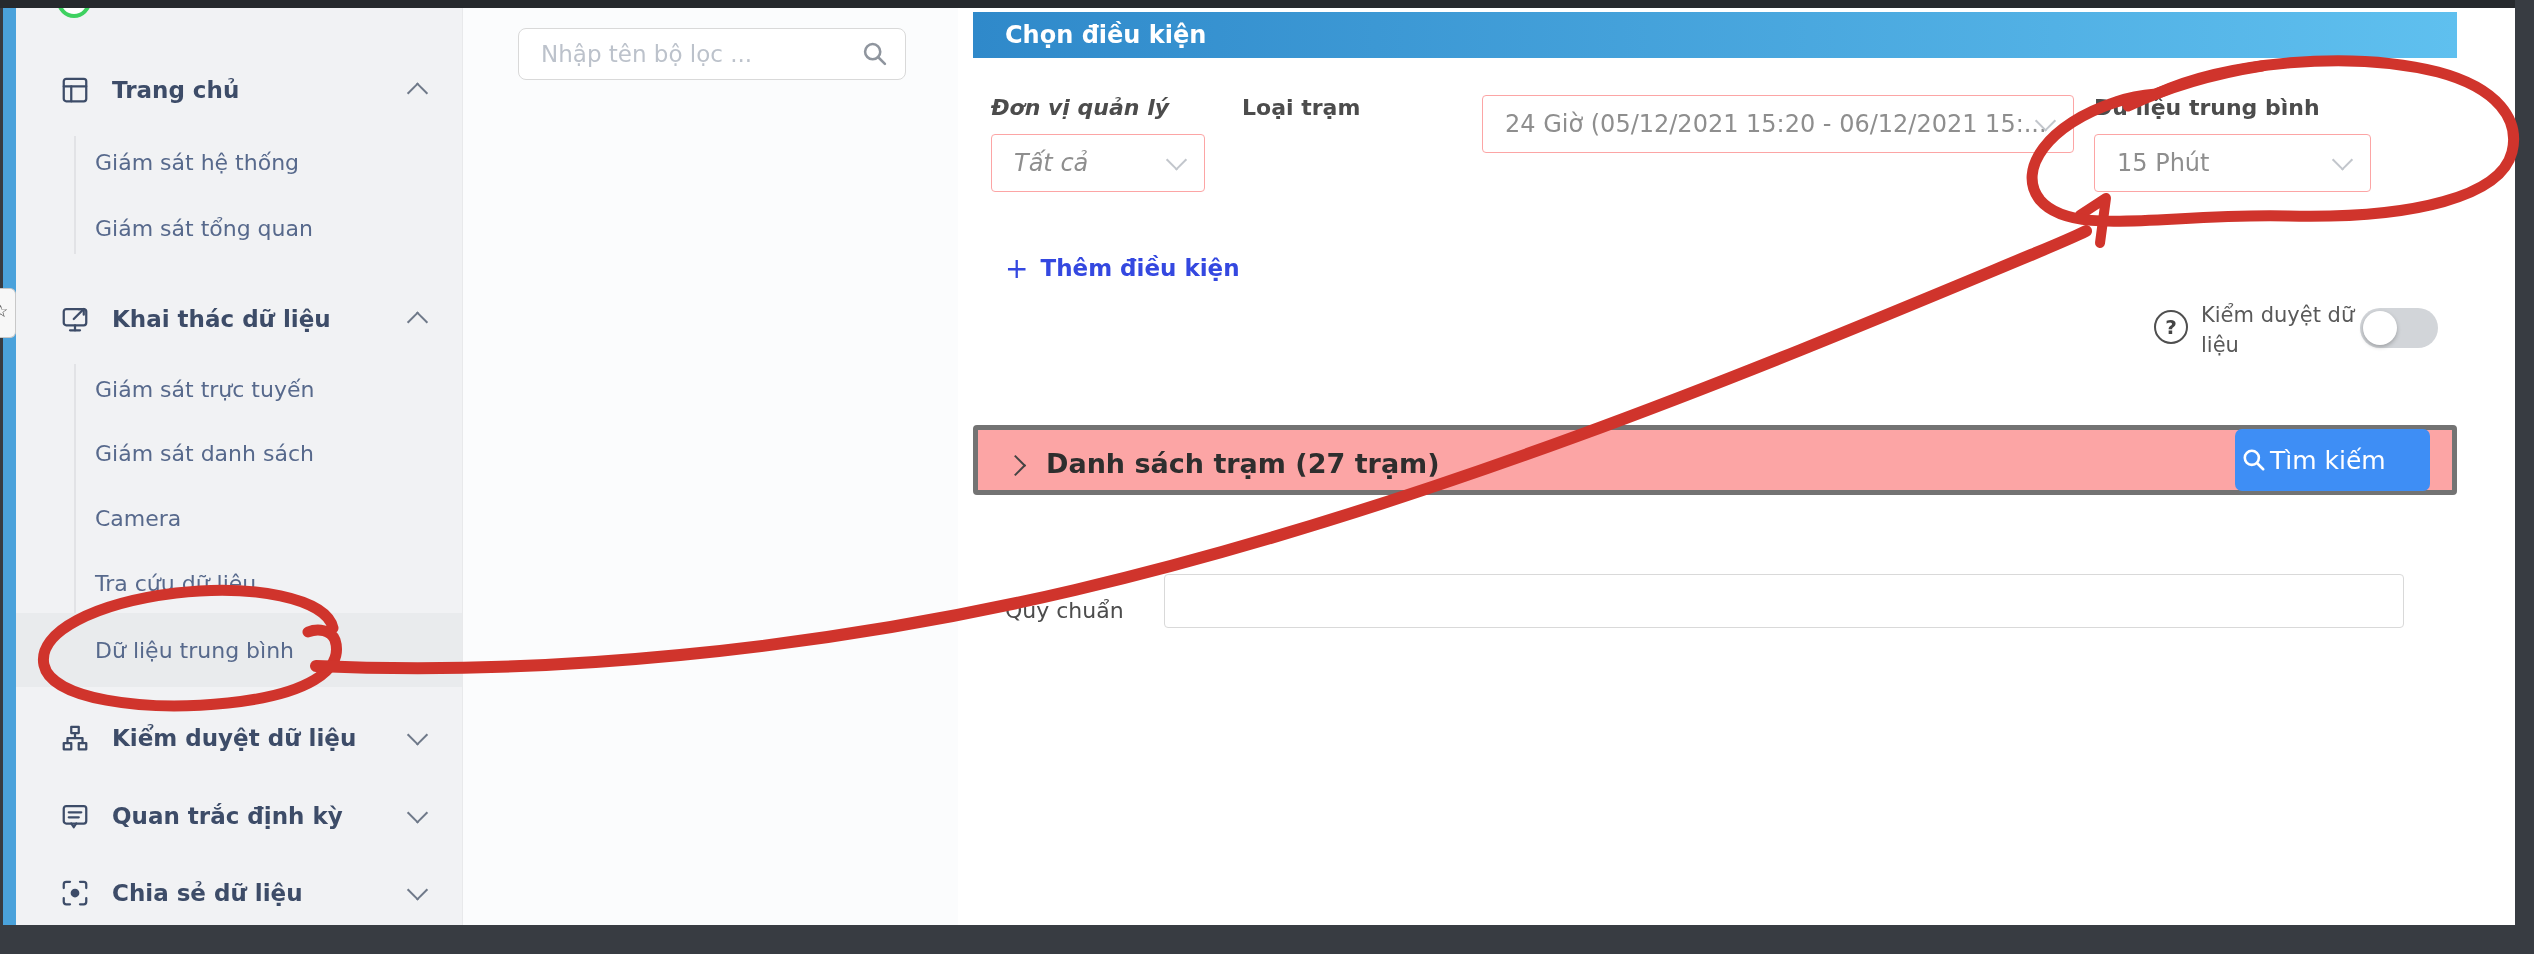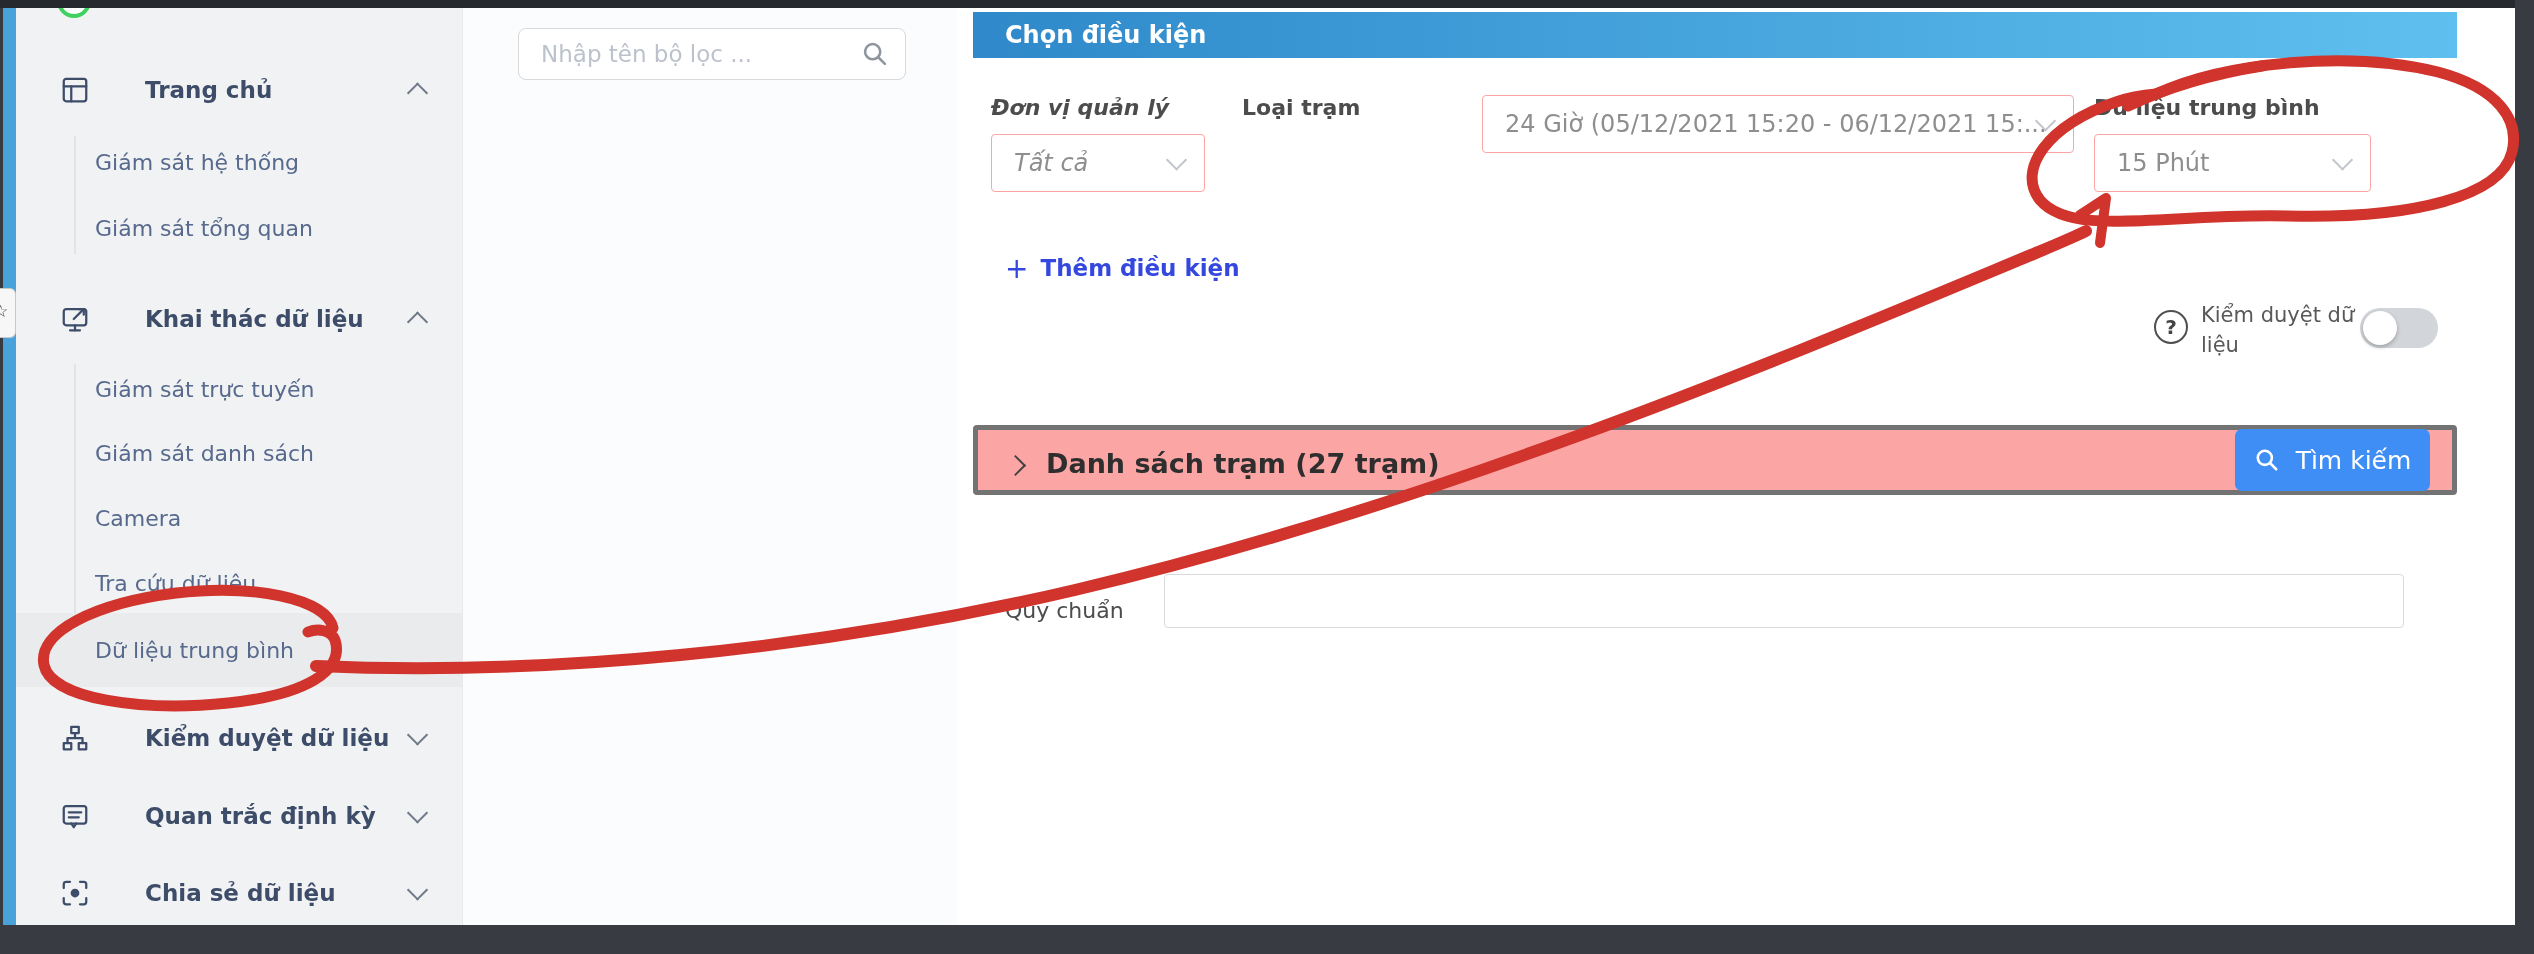--- a/index.html
+++ b/index.html
@@ -10,21 +10,21 @@
   .topbar{position:absolute;left:0;top:0;width:2534px;height:8px;background:#26292d;z-index:6;}
   .blue-strip{position:absolute;left:3px;top:8px;width:13px;height:917px;background:#4aa2db;z-index:2;}
   .avatar-ring{position:absolute;left:57px;top:-16px;width:26px;height:26px;border:4px solid #3ed160;border-radius:50%;background:#fff;z-index:3;}
   .translate-tab{position:absolute;left:0;top:288px;width:15px;height:48px;background:#f7f7f7;border:1px solid #c8c8c8;border-left:none;border-radius:0 6px 6px 0;z-index:7;overflow:hidden;}
   .translate-tab span{position:absolute;left:-7px;top:12px;font-size:17px;color:#3a3a3a;}
 
   
   .sidebar{position:absolute;left:16px;top:8px;width:446px;height:917px;background:#f1f2f4;border-right:1px solid #e8e9eb;z-index:1;}
   .srow{position:absolute;left:0;width:446px;height:52px;display:flex;align-items:center;cursor:pointer;}
   .srow .gicon{position:absolute;left:44px;top:50%;transform:translateY(-50%);width:30px;height:30px;}
-  .srow .gtitle{position:absolute;left:96px;top:50%;transform:translateY(-50%);font-size:23px;font-weight:bold;color:#3d4c68;white-space:nowrap;margin-left:33px;}
+  .srow .gtitle{position:absolute;left:96px;top:50%;transform:translateY(-50%);font-size:23px;font-weight:bold;color:#3d4c68;white-space:nowrap;}
   .srow .schev{position:absolute;left:394px;top:50%;}
   .sub{position:absolute;left:0;width:446px;height:52px;cursor:pointer;}
   .sub span{position:absolute;left:79px;top:50%;transform:translateY(-50%);font-size:22px;color:#57698c;white-space:nowrap;}
   .sub.active{background:#e9ebed;}
   .vrule{position:absolute;left:58px;width:2px;background:#e2e3e6;}
 
   .schev{width:13px;height:13px;border-left:2.5px solid #6f7989;border-bottom:2.5px solid #6f7989;display:inline-block;}
   .schev.up{transform:translateY(-30%) rotate(135deg);}
   .schev.down{transform:translateY(-70%) rotate(-45deg);}
 
@@ -52,21 +52,21 @@
   .add-cond .plus{font-size:28px;font-weight:normal;line-height:23px;}
 
   .help-circle{position:absolute;left:1196px;top:302px;width:30px;height:30px;border:2px solid #4f4f4f;border-radius:50%;text-align:center;line-height:30px;font-size:20px;font-weight:bold;color:#444;}
   .review-label{position:absolute;left:1243px;top:292px;width:162px;font-size:21px;color:#595959;line-height:30px;}
   .toggle{position:absolute;left:1402px;top:300px;width:78px;height:40px;border-radius:20px;background:#d2d5d9;cursor:pointer;}
   .toggle .knob{position:absolute;left:3px;top:3px;width:34px;height:34px;border-radius:50%;background:#fff;box-shadow:0 2px 4px rgba(0,0,0,.25);}
 
   .accordion{position:absolute;left:15px;top:417px;width:1484px;height:70px;background:#fca5a5;border:5px solid #737373;border-radius:4px;box-sizing:border-box;}
   .acc-chev{position:absolute;left:30px;top:28px;width:13px;height:13px;border-left:2.5px solid #444;border-bottom:2.5px solid #444;transform:rotate(-135deg);}
   .acc-title{position:absolute;left:68px;top:0;line-height:68px;font-size:27px;font-weight:bold;color:#2e2e2e;white-space:nowrap;}
-  .search-btn{position:absolute;left:1277px;top:421px;width:195px;height:62px;border-radius:7px;background:#3e8ef5;color:#fff;font-size:25px;display:flex;align-items:center;justify-content:center;gap:16px;cursor:pointer;border:none;font-family:inherit;}
+  .search-btn{position:absolute;left:1277px;top:421px;width:195px;height:62px;border-radius:7px;background:#3e8ef5;color:#fff;font-size:25px;display:flex;align-items:center;justify-content:flex-start;gap:3px;cursor:pointer;border:none;font-family:inherit;}
 
   .qc-label{position:absolute;left:47px;top:590px;font-size:22px;color:#4c4c4c;}
   .qc-input{position:absolute;left:206px;top:566px;width:1240px;height:54px;border:1px solid #d9d9d9;border-radius:4px;background:#fff;box-sizing:border-box;outline:none;font-size:23px;color:#555;padding:0 18px;font-family:inherit;}
 
   .annot{position:absolute;left:0;top:0;z-index:40;pointer-events:none;}
 </style>
 </head>
 <body>
 
 <div class="screen">

